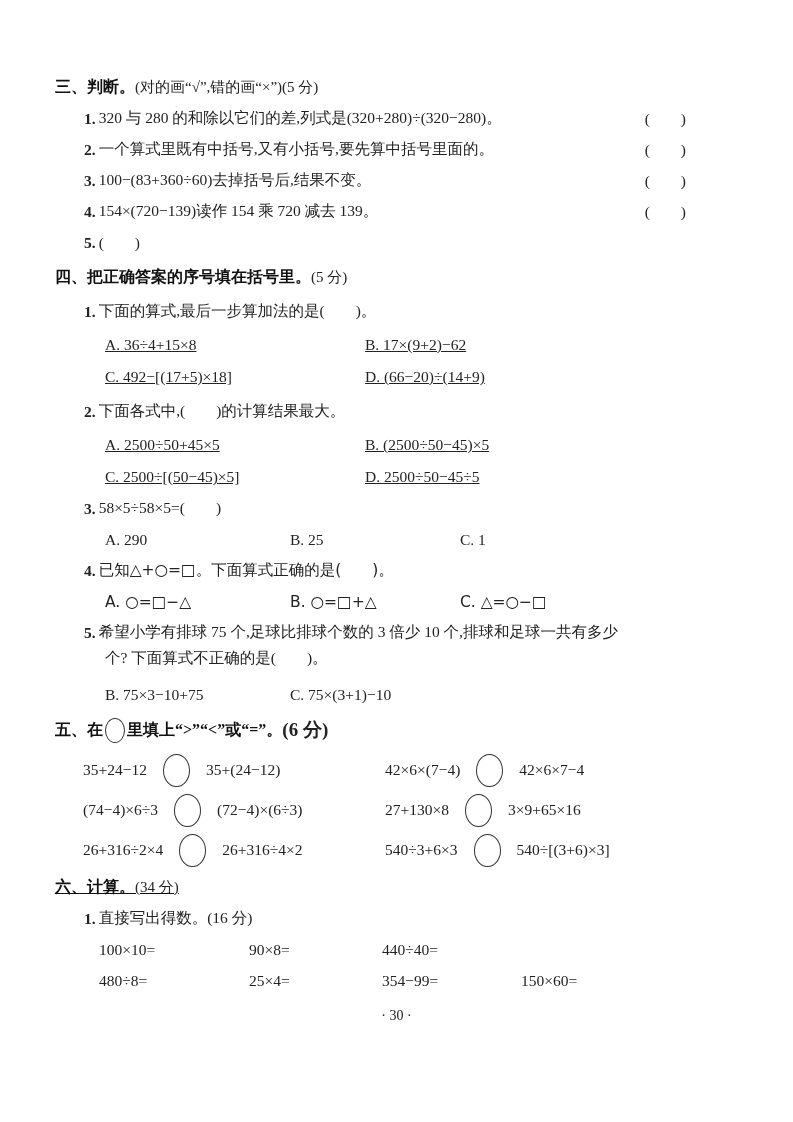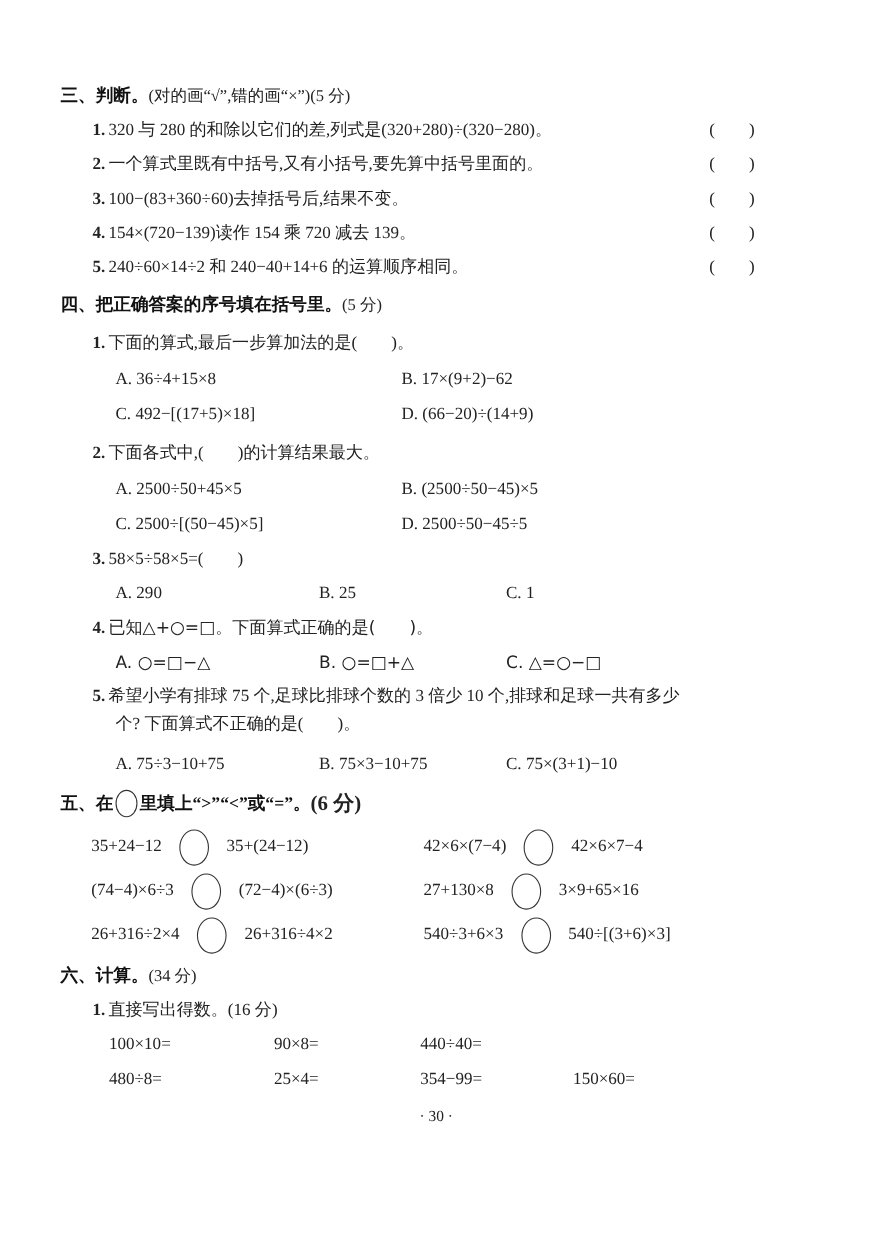--- a/index.html
+++ b/index.html
@@ -9,21 +9,21 @@
     background:#ffffff;
     box-sizing:border-box;
     padding:72px 55px 0 55px;
     font-family:"Liberation Serif","DejaVu Serif",serif;
     font-size:15.5px;
     color:#222222;
     overflow:hidden;
   }
   .sec-title{height:31px;display:flex;align-items:center;font-weight:bold;font-size:16px;color:#111;}
   .sec-title .sub{font-weight:normal;font-size:15px;color:#222;}
-  .mt2{margin-top:2px;} .mt3{margin-top:3px;} .mt4{margin-top:4px;}
+  .mt2{margin-top:2px;text-decoration:underline;} .mt3{margin-top:3px;} .mt4{margin-top:4px;}
 
   .j-item{display:flex;align-items:center;height:31px;margin-left:29px;}
   .j-num{font-weight:bold;margin-right:3px;}
   .j-text{flex:1;}
   .j-bracket{margin-right:52px;white-space:pre;}
 
   .stem{display:flex;align-items:center;height:31px;margin-left:29px;}
   .stem .q-num{font-weight:bold;margin-right:3px;}
   .stem2{display:flex;align-items:flex-start;height:31px;margin-left:50px;}
 
@@ -70,21 +70,20 @@
     <span class="j-text">100−(83+360÷60)去掉括号后,结果不变。</span>
     <span class="j-bracket">(  )</span>
   </div>
   <div class="j-item">
     <span class="j-num">4.</span>
     <span class="j-text">154×(720−139)读作 154 乘 720 减去 139。</span>
     <span class="j-bracket">(  )</span>
   </div>
   <div class="j-item">
     <span class="j-num">5.</span>
-    <span class="j-text">240÷60×14÷2 和 240−40+14+6 的运算顺序相同。</span>
     <span class="j-bracket">(  )</span>
   </div>
 
   <div class="sec-title mt4">
     <span>四、把正确答案的序号填在括号里。</span>
       <span class="sub">(5 分)</span>
   </div>
 
   <div class="stem mt3">
     <span class="q-num">1.</span>
@@ -129,21 +128,20 @@
   </div>
 
   <div class="stem">
     <span class="q-num">5.</span>
     <span>希望小学有排球 75 个,足球比排球个数的 3 倍少 10 个,排球和足球一共有多少</span>
   </div>
   <div class="stem2">
     <span>个? 下面算式不正确的是(　　)。</span>
   </div>
   <div class="opts3">
-    <span class="opt">A. 75÷3−10+75</span>
     <span class="opt">B. 75×3−10+75</span>
     <span class="opt">C. 75×(3+1)−10</span>
   </div>
 
   <div class="cmp-title">
     <span>五、在</span>
     <span class="circle small"></span>
     <span>里填上“&gt;”“&lt;”或“=”。</span>
       <span class="sub">(6 分)</span>
   </div>

